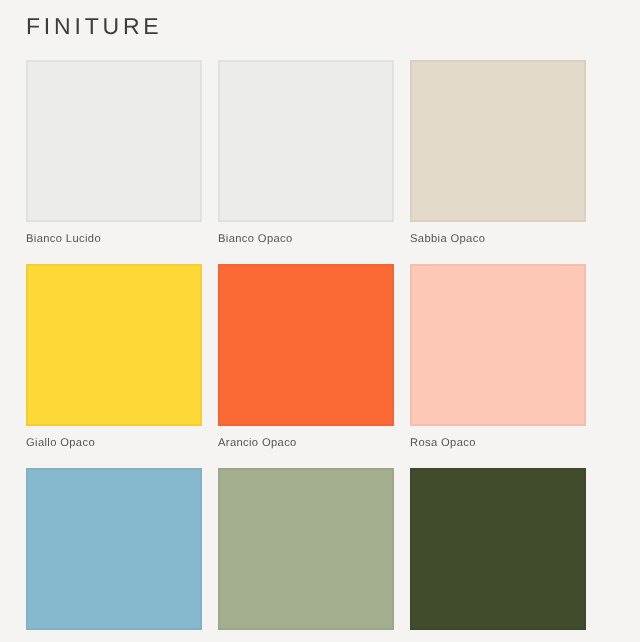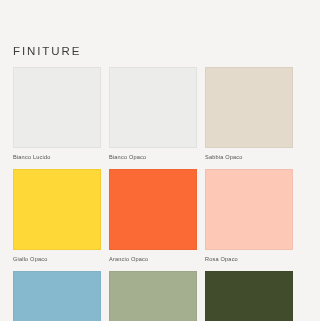--- a/index.html
+++ b/index.html
@@ -14,21 +14,20 @@
     font-family: "Liberation Sans", sans-serif;
     -webkit-font-smoothing: antialiased;
   }
   .page {
     position: relative;
     width: 300px;
     height: 262px;
     box-sizing: border-box;
     padding: 0 0 0 13px;
     background: #f5f4f2;
-    margin-top: 37px;
   }
   .page-title {
     font-size: 11.5px;
     font-weight: 400;
     letter-spacing: 1.9px;
     color: #3c3c3a;
     margin: 0;
     padding-top: 7px;
     line-height: 14px;
     text-transform: uppercase;

